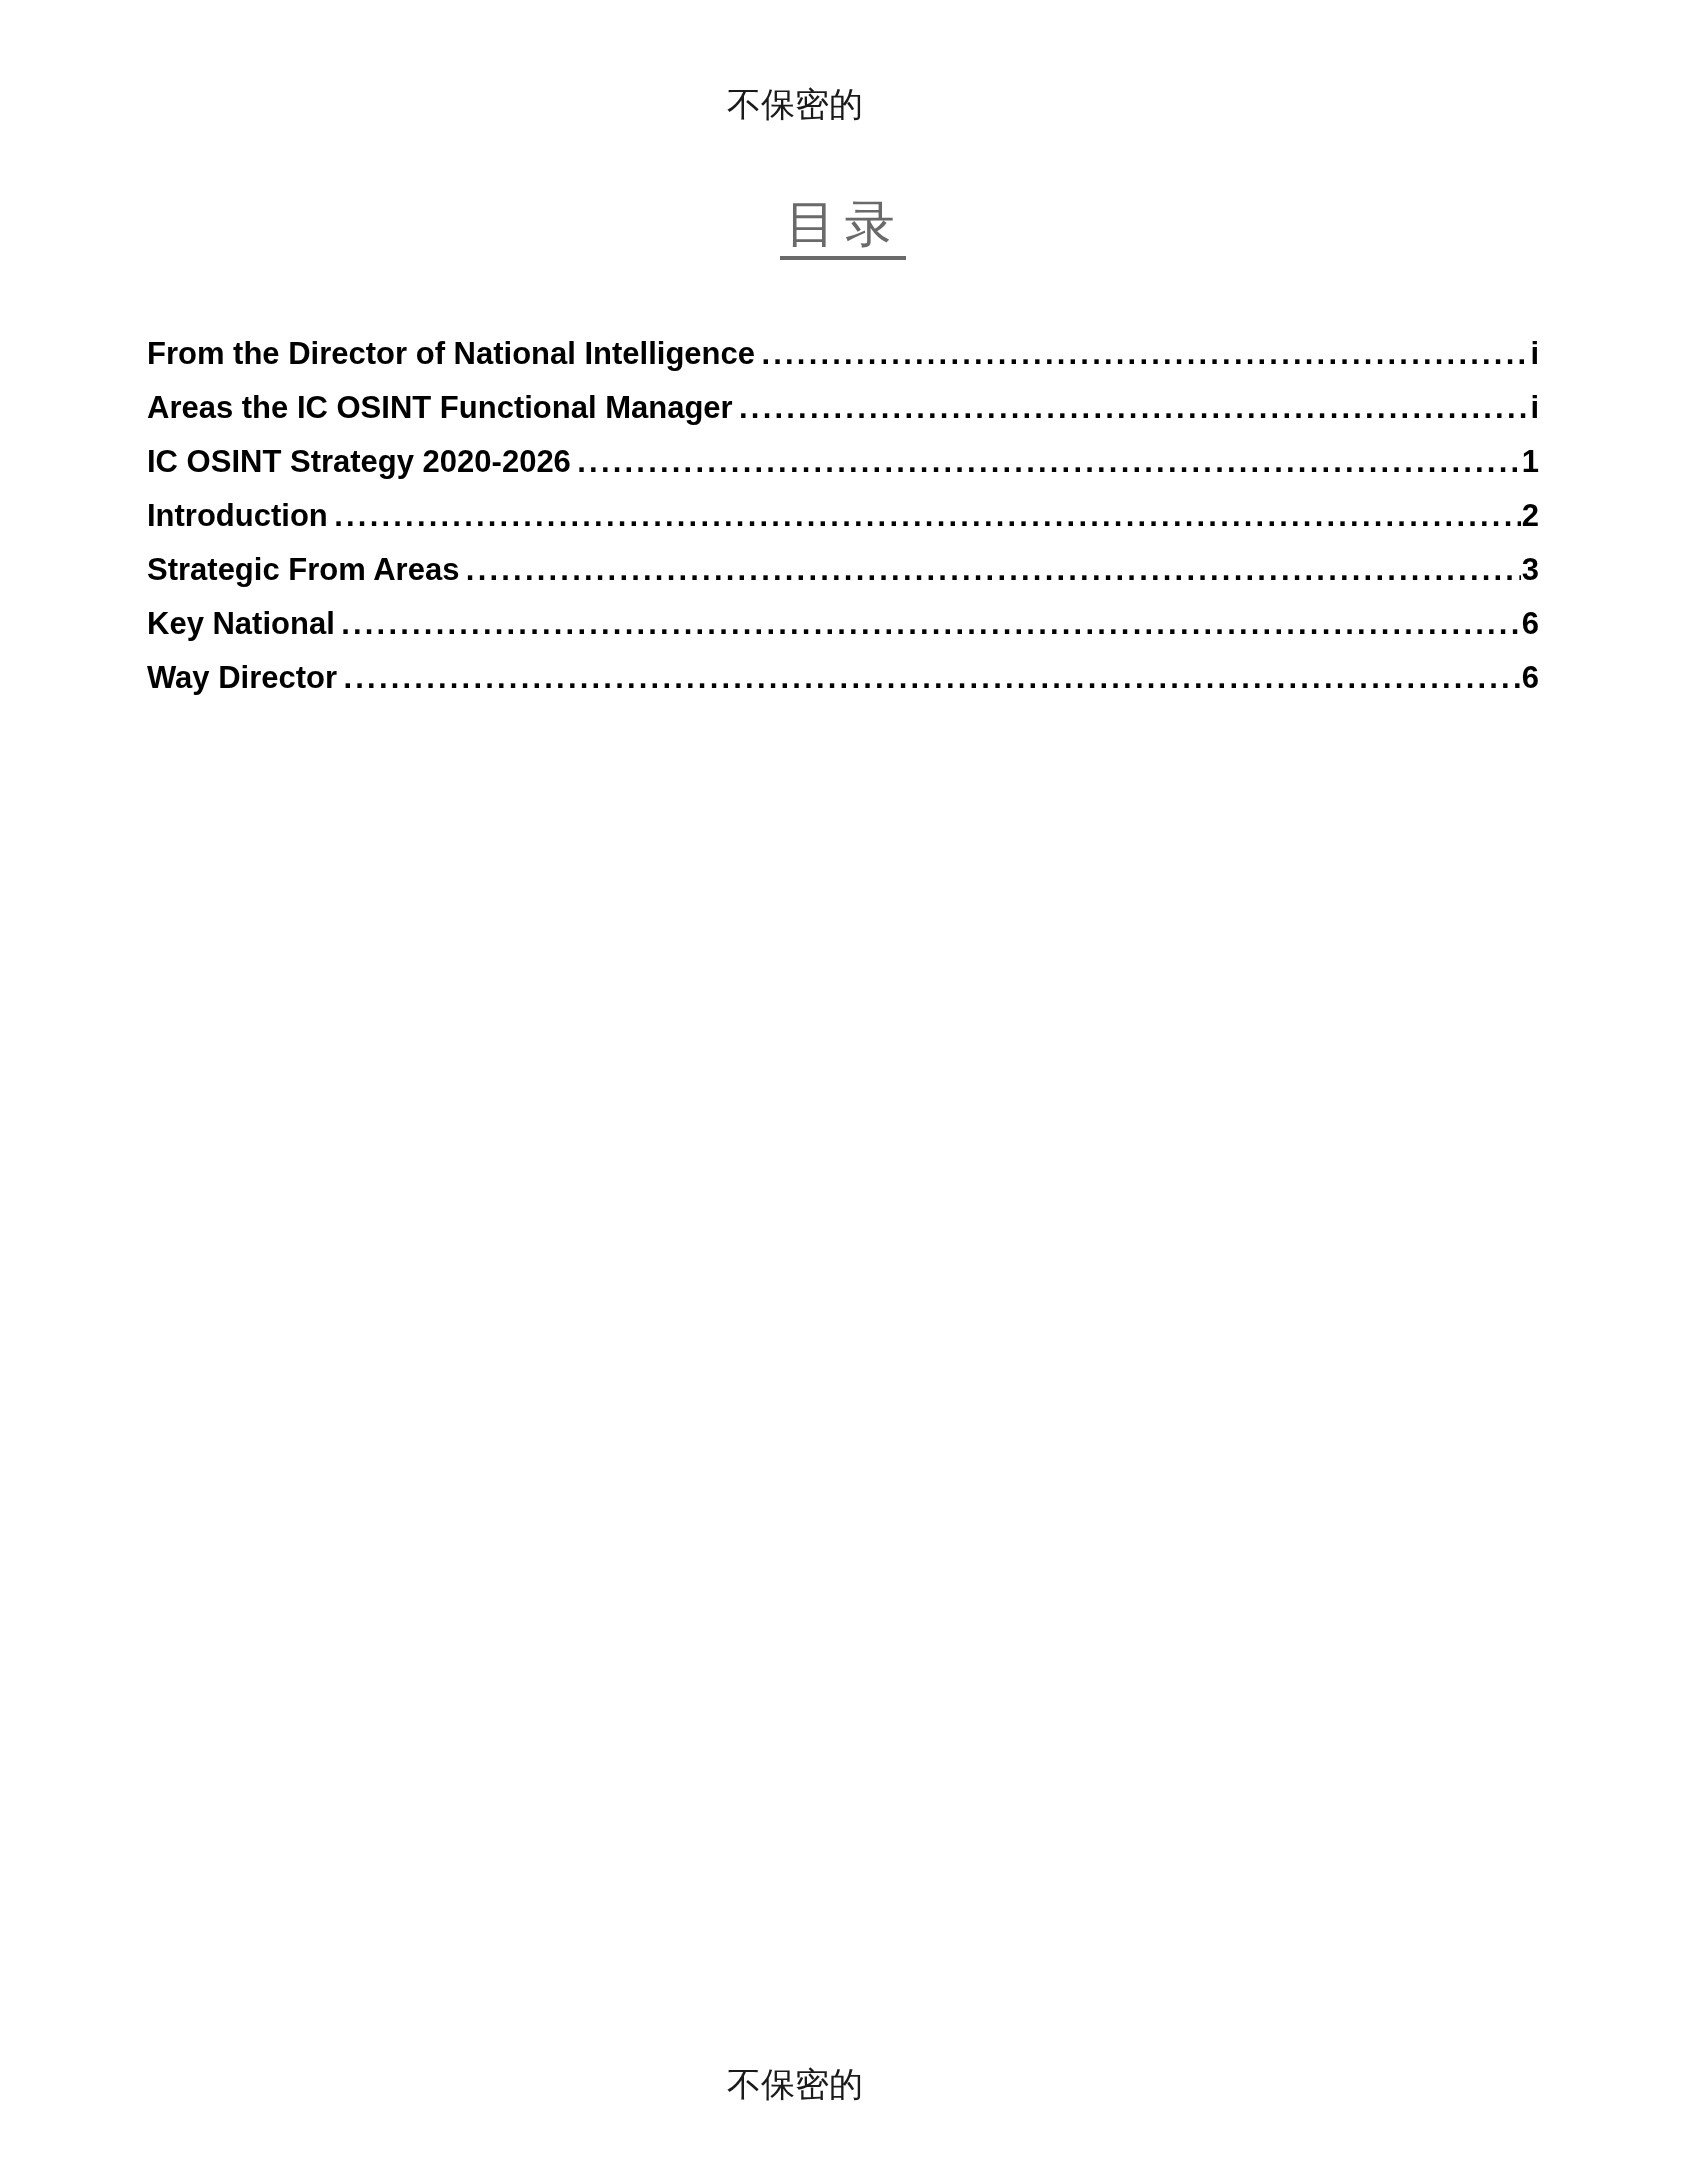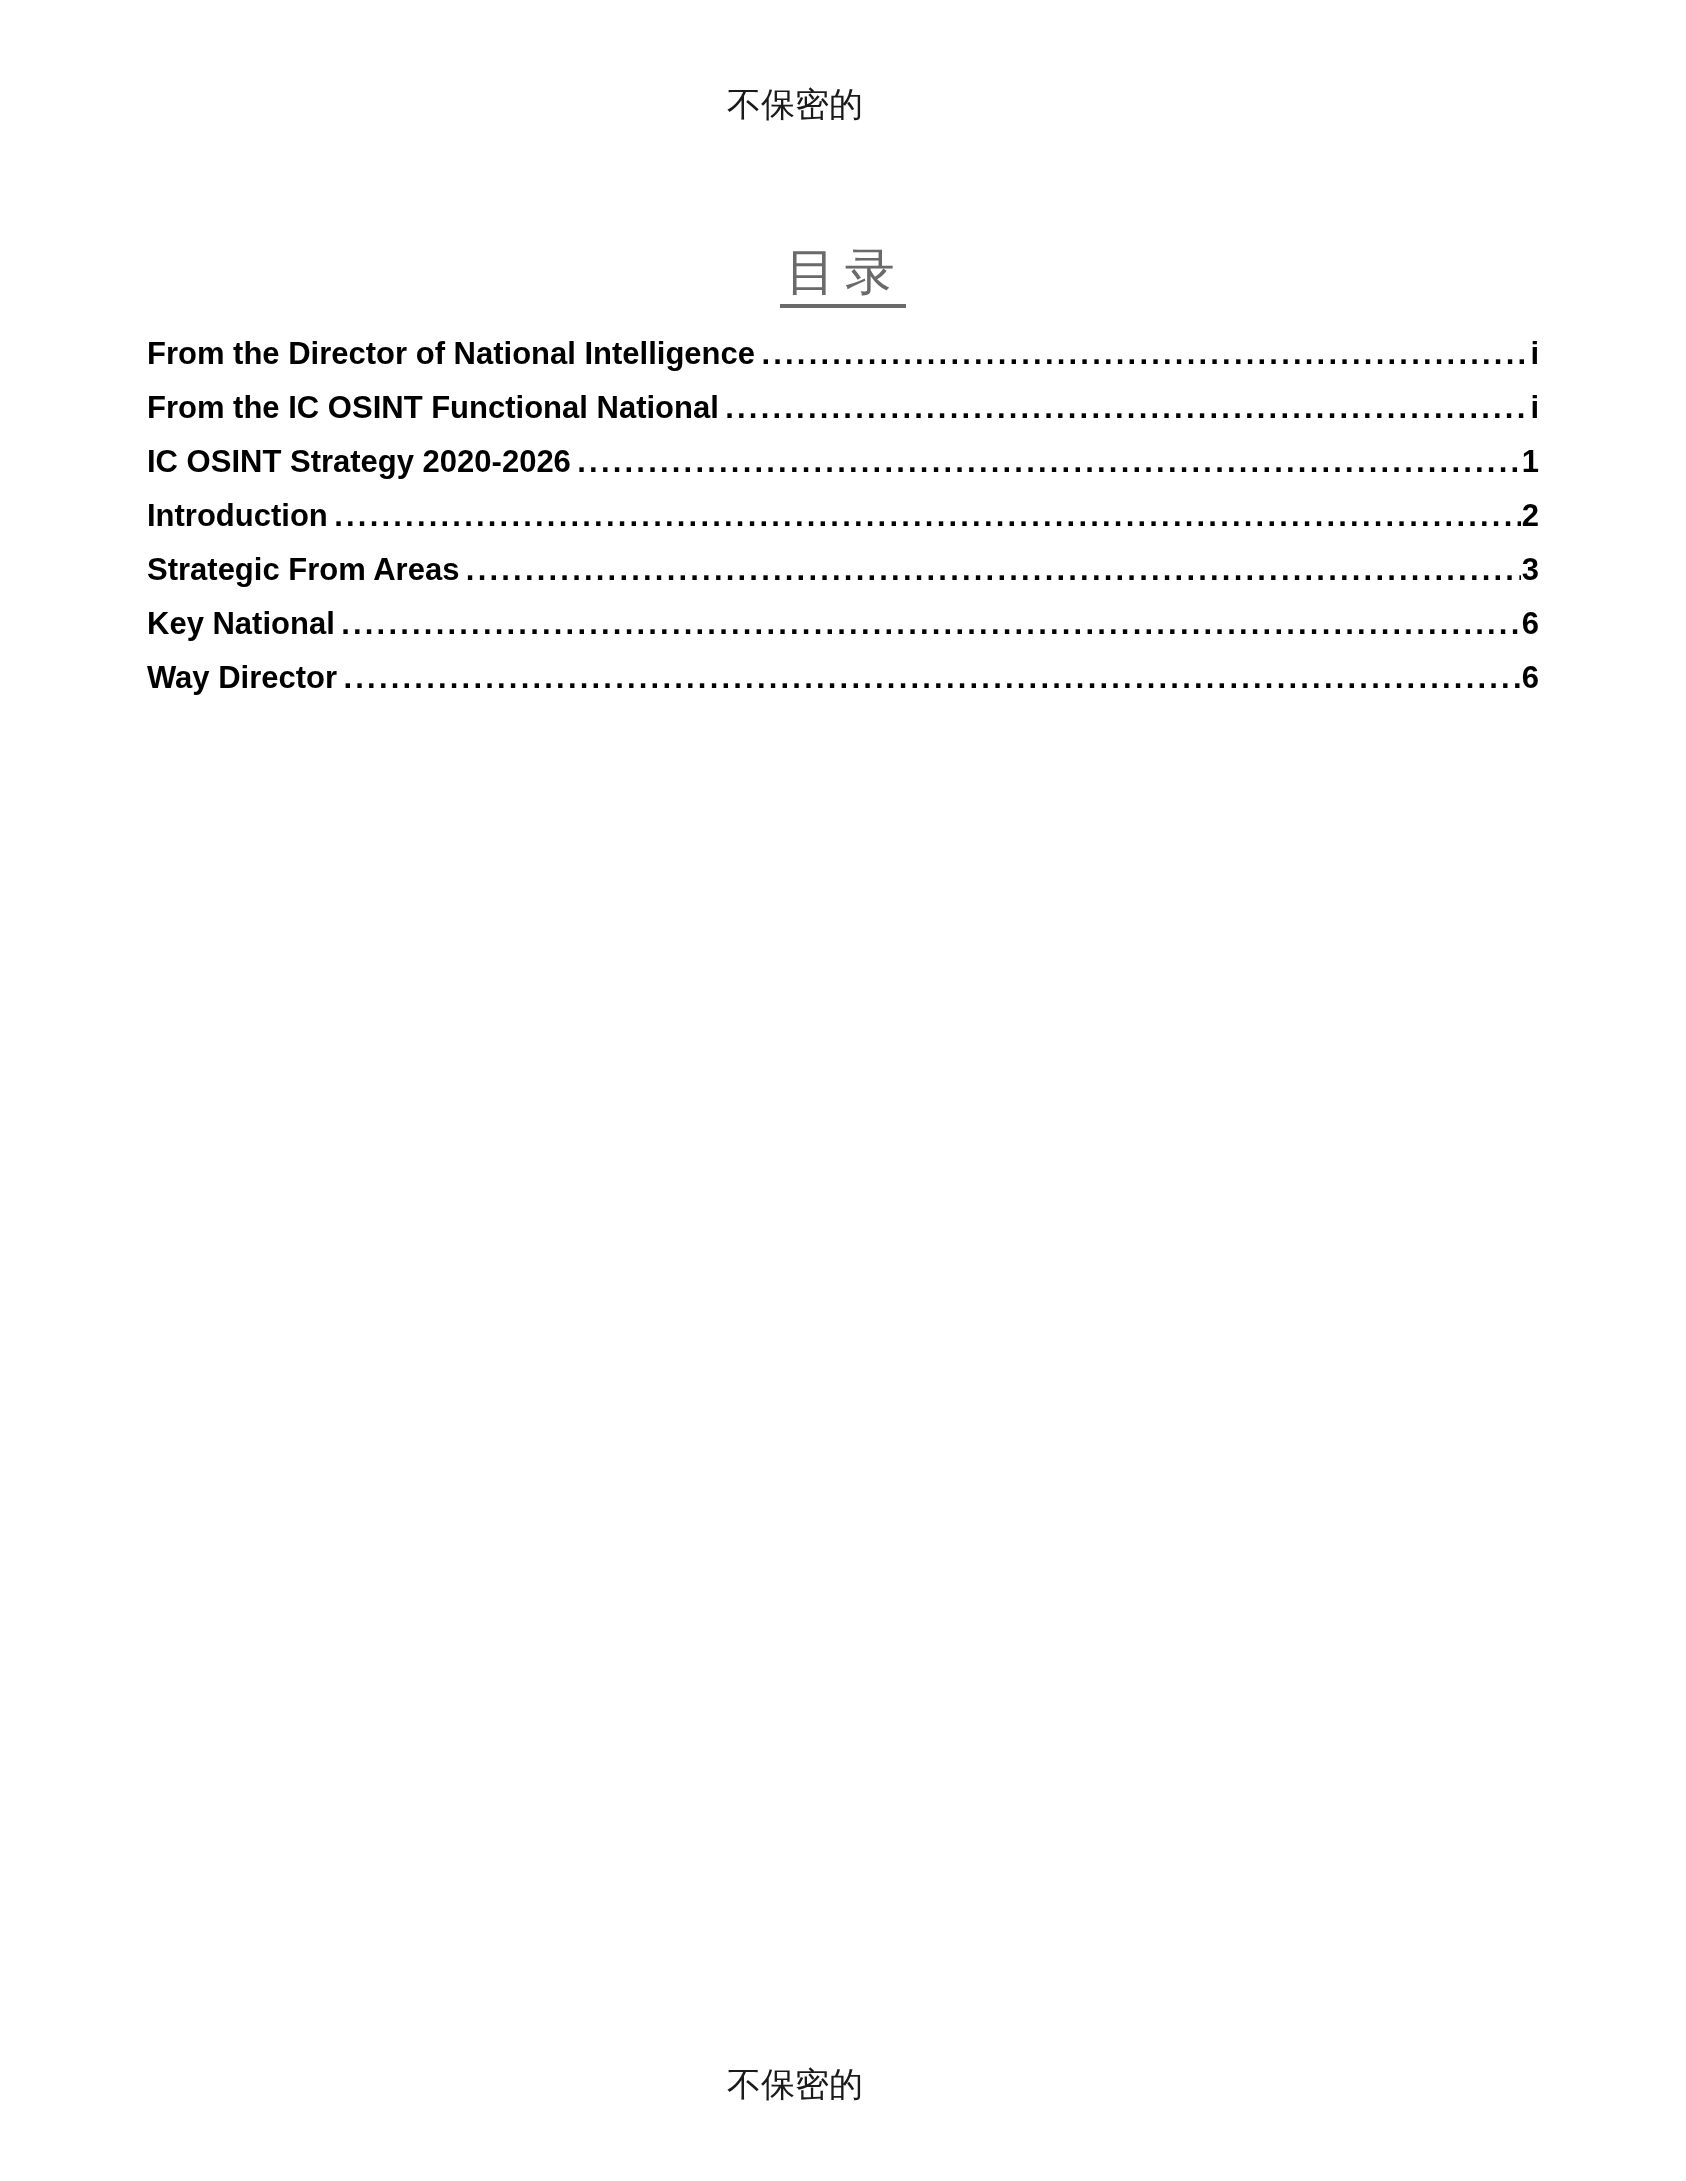--- a/index.html
+++ b/index.html
@@ -46,21 +46,20 @@
   .toc-title {
     display: inline-block;
     font-family: "Liberation Serif", "DejaVu Serif", serif;
     font-size: 50px;
     line-height: 1.1;
     letter-spacing: 9.2px;
     font-weight: normal;
     color: #6a6a6a;
     border-bottom: 4.6px solid #6a6a6a;
     padding: 0 1.8px 3.7px 5.5px;
-    margin-top: 48px;
   }
 
   
   .toc-list {
     position: absolute;
     top: 336px;
     left: 147px;
     width: 1392px;
   }
   .toc-row {
@@ -101,21 +100,21 @@
 
 <div class="toc-list">
 
   <div class="toc-row">
     <span class="toc-label">From the Director of National Intelligence</span>
     <span class="dot-leader">................................................................................................................................................................................................................................................</span>
     <span class="toc-page">i</span>
   </div>
 
   <div class="toc-row">
-    <span class="toc-label">From the IC OSINT Functional National</span>
+    <span class="toc-label">Areas the IC OSINT Functional Manager</span>
     <span class="dot-leader">................................................................................................................................................................................................................................................</span>
     <span class="toc-page">i</span>
   </div>
 
   <div class="toc-row">
     <span class="toc-label">IC OSINT Strategy 2020-2026</span>
     <span class="dot-leader">................................................................................................................................................................................................................................................</span>
     <span class="toc-page">1</span>
   </div>
 

